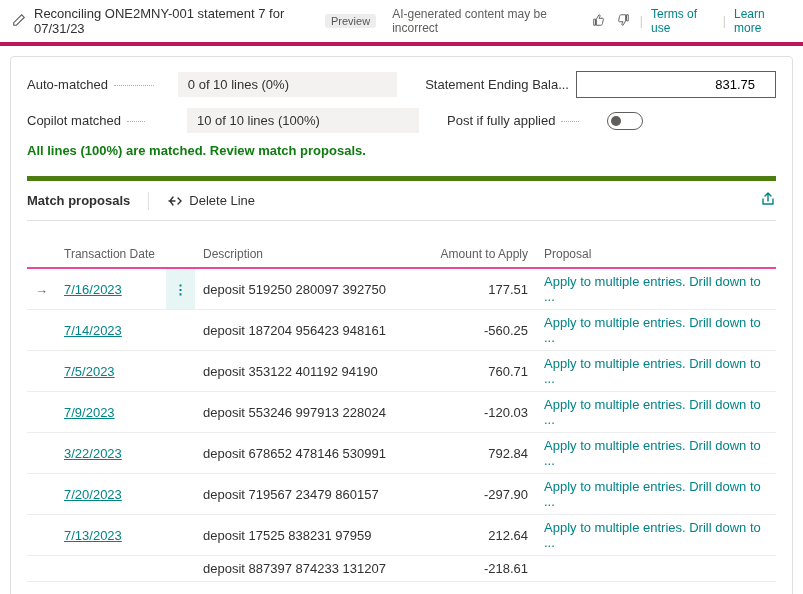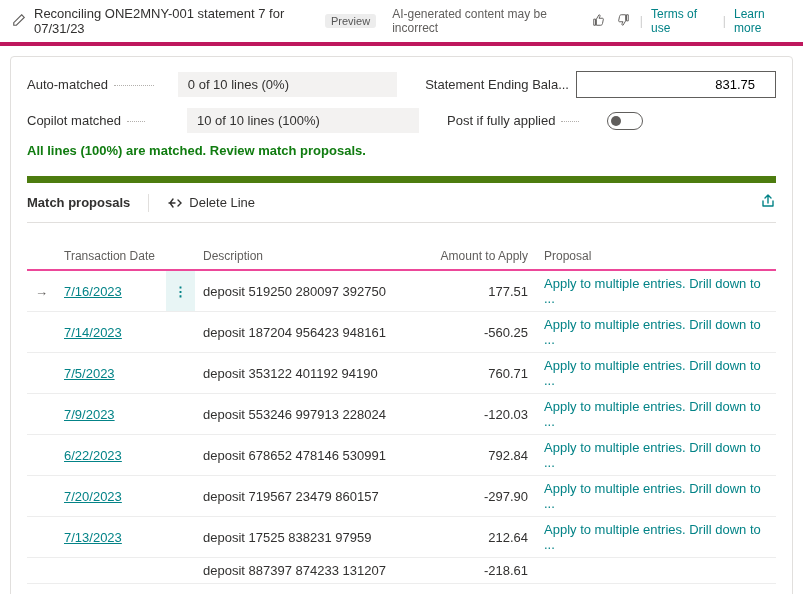--- a/index.html
+++ b/index.html
@@ -93,21 +93,21 @@
   }
   .status-line {
     color: #107c10;
     font-weight: 600;
     margin-top: 10px;
     margin-bottom: 18px;
   }
   .section-header {
     display: flex;
     align-items: center;
-    border-top: 7px solid #4d7c0f;
+    border-top: 5px solid #4d7c0f;
     border-bottom: 1px solid #e1dfdd;
     padding: 10px 0;
     gap: 18px;
   }
   .section-title { font-weight: 600; color: #323130; }
   .section-divider { width:1px; height:18px; background:#e1dfdd; }
   .delete-line { display: flex; align-items: center; gap: 6px; cursor: pointer; color: #323130; }
   .delete-line svg { width:16px; height:16px; }
   .share-icon { margin-left: auto; color: #038387; cursor: pointer; }
   .table-wrap { margin-top: 20px; }
@@ -246,21 +246,21 @@
           <tr>
             <td class="arrowcell"></td>
             <td class="datecell"><a>7/9/2023</a></td>
             <td class="kebabcell"></td>
             <td>deposit 553246 997913 228024</td>
             <td class="amount">-120.03</td>
             <td class="proposal"><a>Apply to multiple entries. Drill down to ...</a></td>
           </tr>
           <tr>
             <td class="arrowcell"></td>
-            <td class="datecell"><a>6/22/2023</a></td>
+            <td class="datecell"><a>3/22/2023</a></td>
             <td class="kebabcell"></td>
             <td>deposit 678652 478146 530991</td>
             <td class="amount">792.84</td>
             <td class="proposal"><a>Apply to multiple entries. Drill down to ...</a></td>
           </tr>
           <tr>
             <td class="arrowcell"></td>
             <td class="datecell"><a>7/20/2023</a></td>
             <td class="kebabcell"></td>
             <td>deposit 719567 23479 860157</td>

